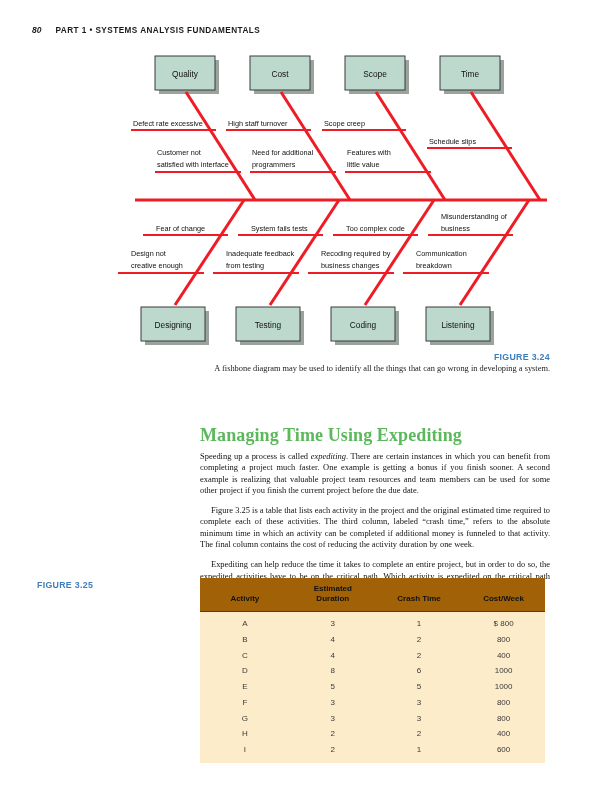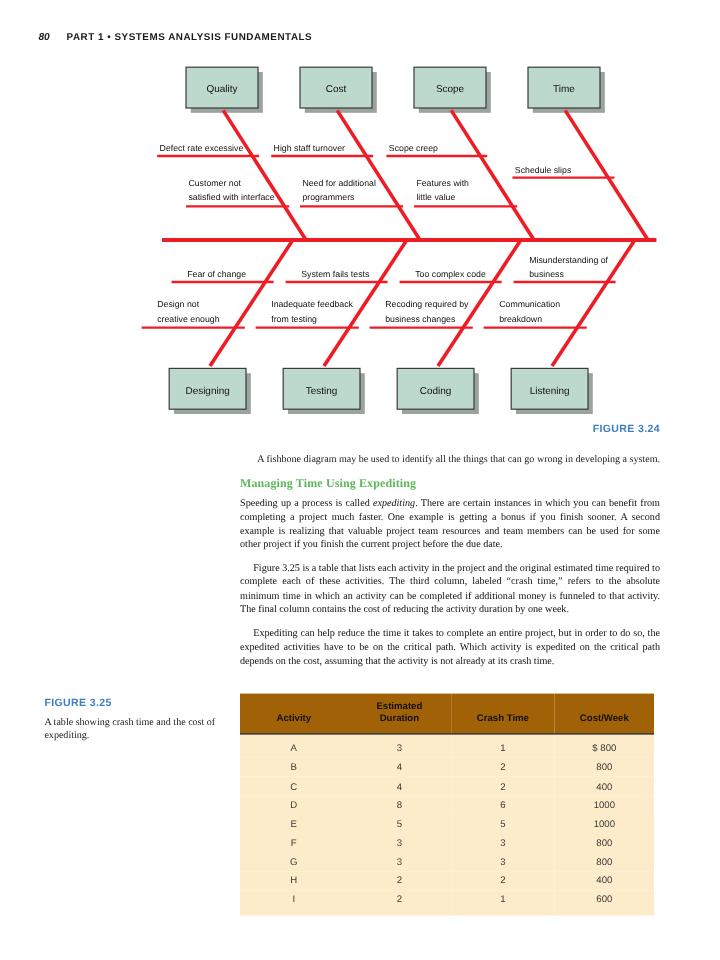--- a/index.html
+++ b/index.html
@@ -17,25 +17,25 @@
 
   
   .fish{position:absolute;left:0;top:45px;width:528px;height:310px;}
   .fish svg{display:block;}
   .fbox-label{font-family:"Liberation Sans",sans-serif;font-size:8.3px;fill:#111;}
   .cause-label{font-family:"Liberation Sans",sans-serif;font-size:7.3px;fill:#111;}
 
   
   .cap324{position:absolute;left:200px;top:352px;width:350px;text-align:right;}
   .figtitle{color:#3d7ebf;font-size:8.8px;font-weight:bold;letter-spacing:.3px;}
-  .captext{font-family:"Liberation Serif",serif;font-size:8.4px;color:#1a1a1a;margin-top:16px;line-height:1.25;}
+  .captext{font-family:"Liberation Serif",serif;font-size:8.4px;color:#1a1a1a;margin-top:2px;line-height:1.25;}
 
   
   .body{position:absolute;left:200px;top:398px;width:350px;}
-  .sechead{color:#5cb85c;font-family:"Liberation Serif",serif;font-size:10px;font-weight:bold;letter-spacing:.1px;}
+  .sechead{color:#5cb85c;font-family:"Liberation Serif",serif;font-size:18px;font-weight:bold;letter-spacing:.1px;margin-top:27px;}
   .para{font-family:"Liberation Serif",serif;font-size:8.45px;color:#111;line-height:1.35;text-align:justify;margin-top:5px;}
   .para.ind{text-indent:11px;margin-top:0;}
   .para i{font-style:italic;}
 
   
   .side325{position:absolute;left:37px;top:580px;width:150px;}
   .side325 .captext{margin-top:7px;line-height:1.3;}
 
   
   .tblwrap{position:absolute;left:200px;top:578px;width:345px;}
@@ -190,21 +190,20 @@
 
   <div class="body">
     <div class="sechead">Managing Time Using Expediting</div>
     <p class="para"><span>Speeding up a process is called </span><i>expediting</i><span>. There are certain instances in which you can benefit from completing a project much faster. One example is getting a bonus if you finish sooner. A second example is realizing that valuable project team resources and team members can be used for some other project if you finish the current project before the due date.</span></p>
     <p class="para ind">Figure 3.25 is a table that lists each activity in the project and the original estimated time required to complete each of these activities. The third column, labeled “crash time,” refers to the absolute minimum time in which an activity can be completed if additional money is funneled to that activity. The final column contains the cost of reducing the activity duration by one week.</p>
     <p class="para ind">Expediting can help reduce the time it takes to complete an entire project, but in order to do so, the expedited activities have to be on the critical path. Which activity is expedited on the critical path depends on the cost, assuming that the activity is not already at its crash time.</p>
   </div>
 
   <div class="side325">
     <div class="figtitle">FIGURE 3.25</div>
-    <div class="captext">A table showing crash time and the cost of expediting.</div>
   </div>
 
   <div class="tblwrap">
     <table>
       <thead>
         <tr>
           <th>
             <div>Activity</div>
           </th>
           <th>

